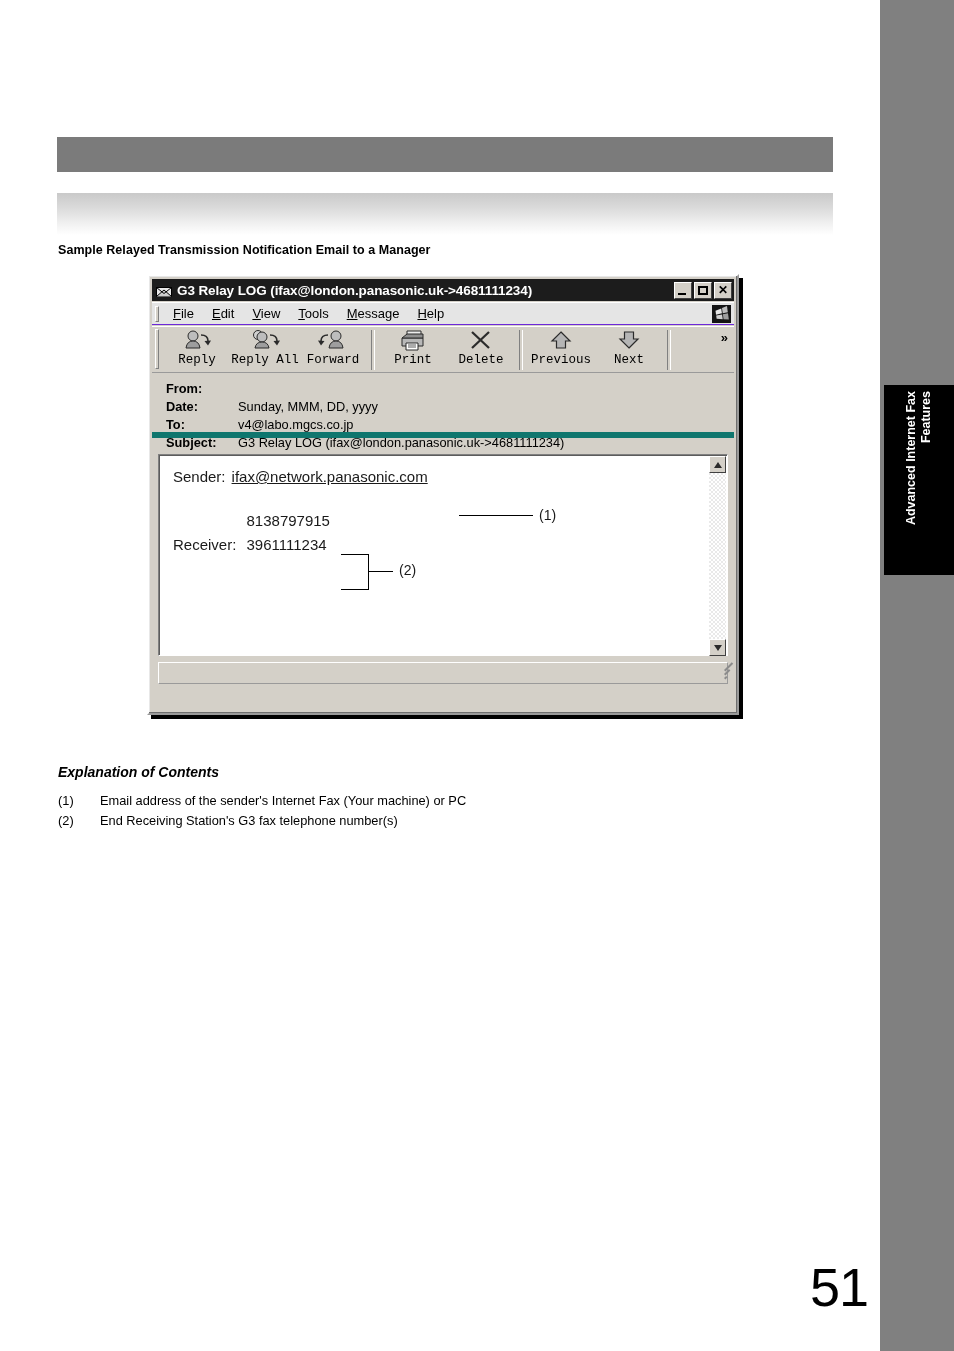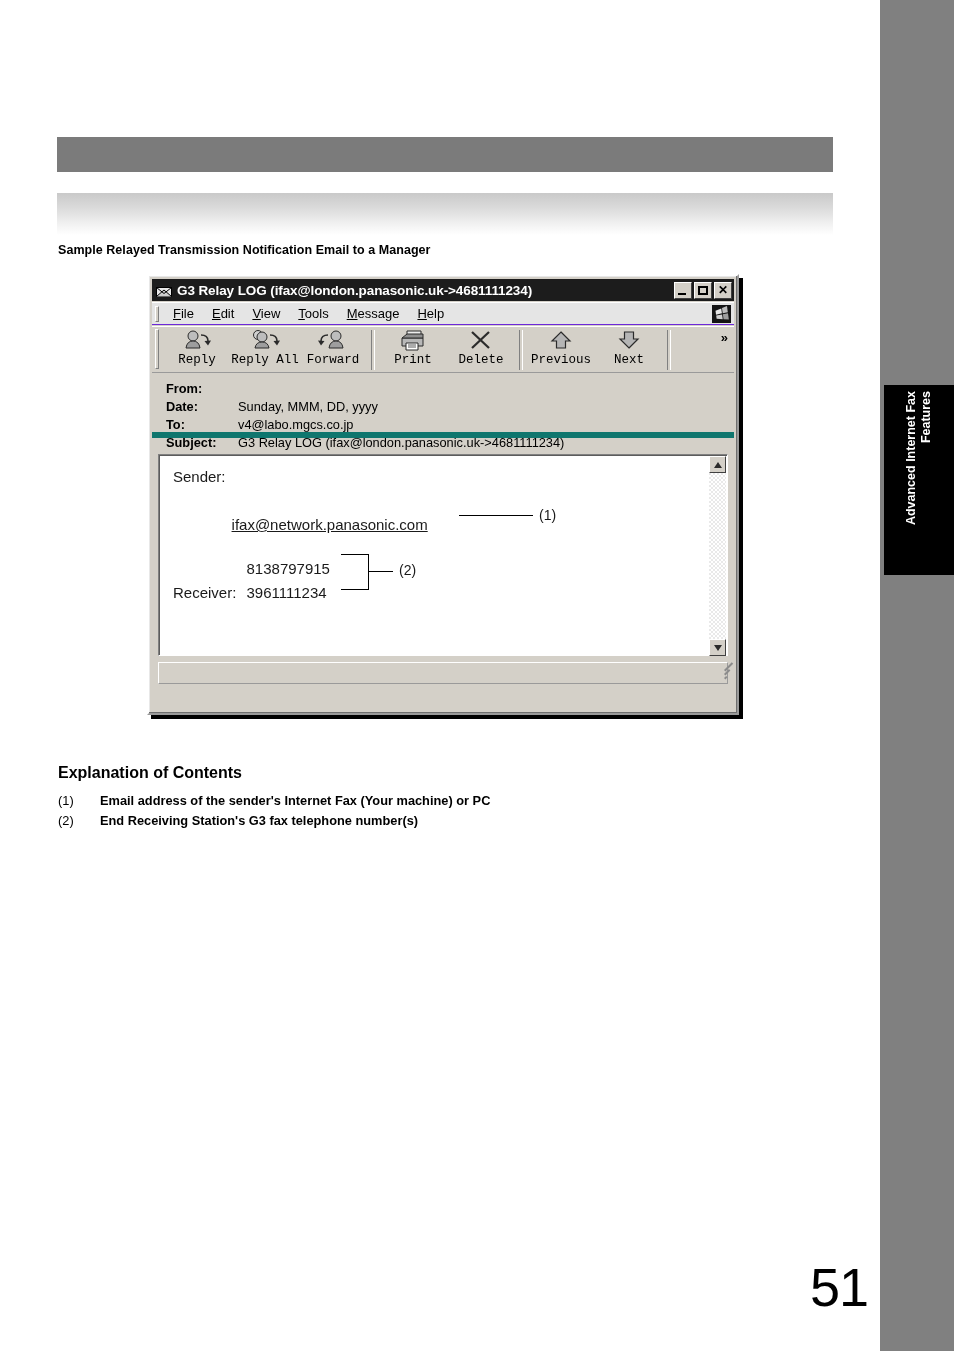--- a/index.html
+++ b/index.html
@@ -77,35 +77,36 @@
     position: absolute;
     left: 58px; top: 243px;
     font-size: 12.5px;
     font-weight: bold;
     letter-spacing: 0.05px;
   }
 
   .explain-title {
     position: absolute;
     left: 58px; top: 764px;
-    font-size: 16px;
+    font-size: 14px;
     font-weight: bold;
+    font-style: italic;
   }
   .explain-list {
     position: absolute;
     left: 58px; top: 793px;
     width: 600px;
     font-size: 12.8px;
   }
   .explain-row {
     display: flex;
     margin-bottom: 5px;
   }
   .explain-num { width: 42px; flex: none; }
-  .explain-text { flex: 1; font-weight: bold; }
+  .explain-text { flex: 1; }
 
   
   .winshadow {
     position: absolute;
     left: 151px; top: 278px;
     width: 592px; height: 441px;
     background: #000000;
   }
   .window {
     position: absolute;
@@ -290,21 +291,20 @@
     box-sizing: border-box;
     font-size: 15px;
     color: #1a1a1a;
   }
   .body-title { font-size: 15.5px; margin-bottom: 22px; }
   .body-row { display: flex; font-size: 15px; white-space: nowrap; }
   .body-lab { margin-right: 6px; }
   .sender-link {
     text-decoration: underline;
     color: #1a1a1a;
-    margin-top: 48px;
   }
   .recv-block { margin-top: 24px; position: relative; }
   .recv-lines { display: inline-block; }
   .recv-line { line-height: 24px; }
 
   .lead1 {
     position: absolute;
     left: 300px; top: 60px;
     width: 74px; height: 1px;
     background: #000;

